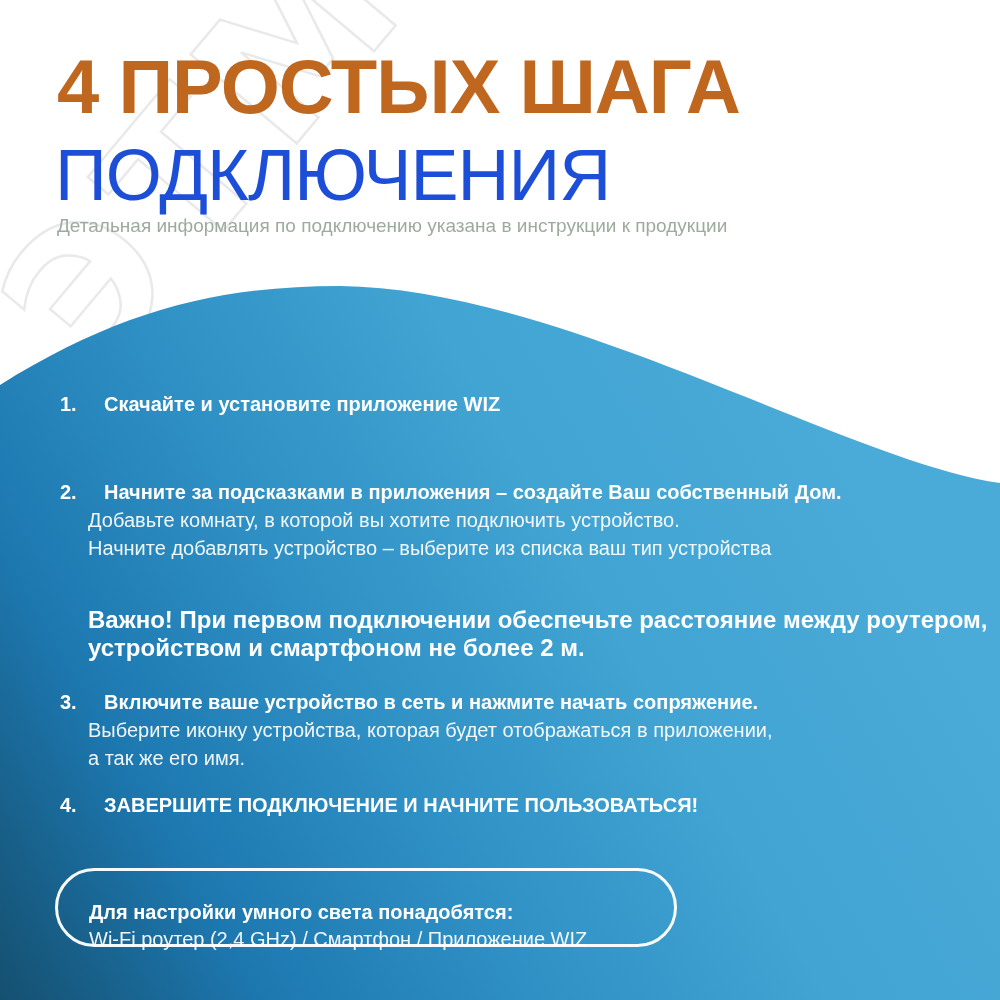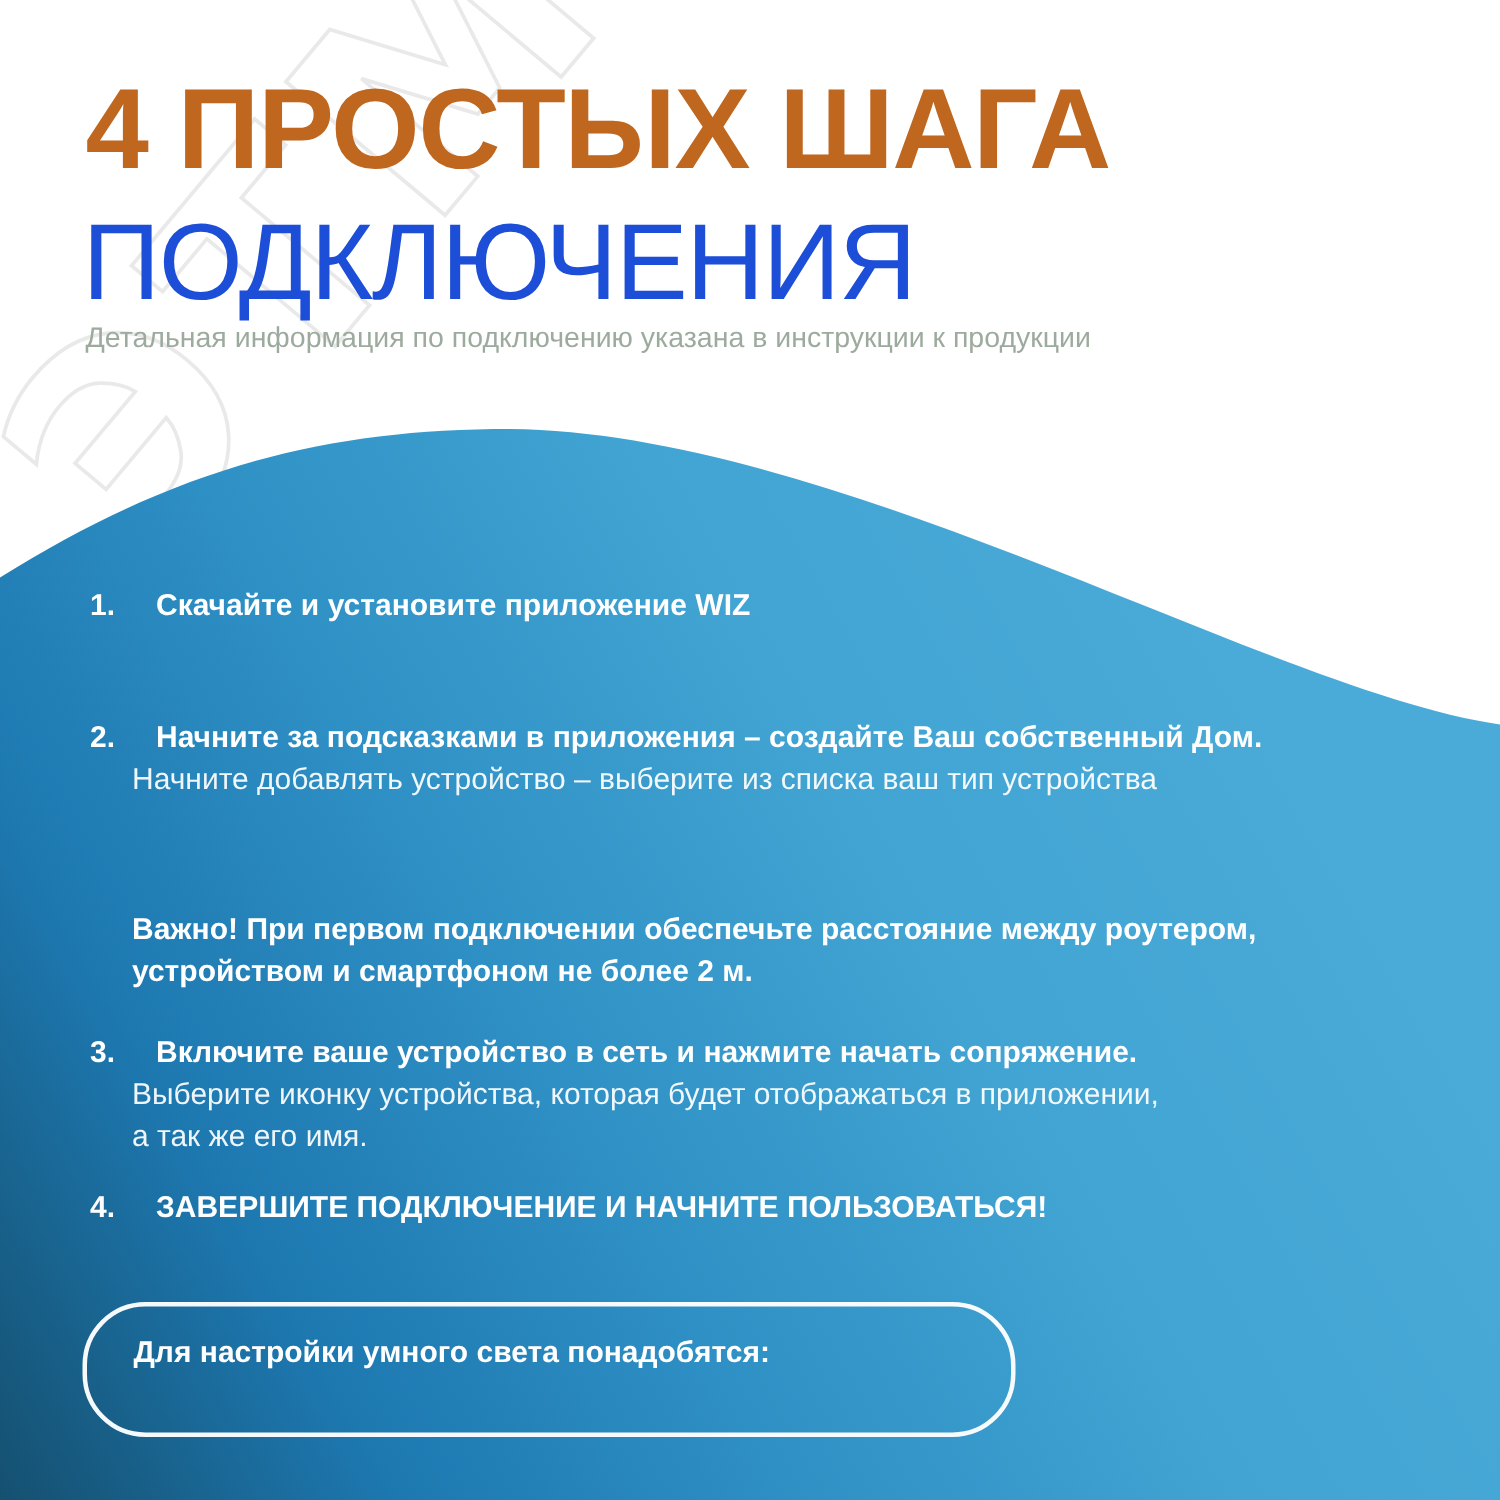--- a/index.html
+++ b/index.html
@@ -50,29 +50,29 @@
   }
   
   .wave-svg{position:absolute;left:0;top:0;width:1000px;height:1000px;}
   
   .wave-content{position:absolute;left:0;top:0;width:1000px;height:1000px;color:#ffffff;}
   .step{position:absolute;left:60px;font-size:20px;line-height:28px;white-space:nowrap;}
   .step .line-first{display:flex;}
   .step .num{display:inline-block;width:28px;font-weight:bold;flex:0 0 28px;}
   .step .bold-text{font-weight:bold;margin-left:16px;}
   .step .cont{margin-left:28px;color:rgba(255,255,255,.93);}
-  .note{position:absolute;left:88px;font-size:20px;line-height:28px;font-weight:bold;white-space:nowrap;}
+  .note{position:absolute;left:88px;font-size:24px;line-height:28px;font-weight:bold;white-space:nowrap;}
   
   .req-box{
     position:absolute;left:55px;top:868px;
-    width:622px;height:90px;
+    width:622px;height:79px;
     border:3px solid rgba(255,255,255,.96);
     border-radius:42px;
     box-sizing:border-box;
-    padding:18px 0 0 31px;
+    padding:28px 0 0 31px;
     white-space:nowrap;
   }
   .req-title{font-size:20px;line-height:27px;font-weight:bold;color:#ffffff;}
   .req-items{font-size:20px;line-height:27px;color:rgba(255,255,255,.93);}
 </style>
 </head>
 <body>
 
 <svg class="watermark-svg" width="520" height="420" viewBox="0 0 520 420" aria-hidden="true">
   <text x="260" y="230" text-anchor="middle" transform="rotate(-50 260 210)">ЭТМ</text>
@@ -102,20 +102,21 @@
       <span class="num">1.</span>
         <span class="bold-text">Скачайте и установите приложение WIZ</span>
     </div>
   </div>
 
   <div class="step" style="top:478px">
     <div class="line-first">
       <span class="num">2.</span>
         <span class="bold-text">Начните за подсказками в приложения – создайте Ваш собственный Дом.</span>
     </div>
+    <div class="cont">Добавьте комнату, в которой вы хотите подключить устройство.</div>
     <div class="cont">Начните добавлять устройство – выберите из списка ваш тип устройства</div>
   </div>
 
   <div class="note" style="top:606px">
     <div>Важно! При первом подключении обеспечьте расстояние между роутером,</div>
     <div>устройством и смартфоном не более 2 м.</div>
   </div>
 
   <div class="step" style="top:688px">
     <div class="line-first">
@@ -128,15 +129,16 @@
 
   <div class="step" style="top:791px">
     <div class="line-first">
       <span class="num">4.</span>
         <span class="bold-text">ЗАВЕРШИТЕ ПОДКЛЮЧЕНИЕ И НАЧНИТЕ ПОЛЬЗОВАТЬСЯ!</span>
     </div>
   </div>
 
   <div class="req-box">
     <div class="req-title">Для настройки умного света понадобятся:</div>
+    <div class="req-items">Wi-Fi роутер (2,4 GHz) / Смартфон / Приложение WIZ</div>
   </div>
 
 </div>
 
 </body></html>

